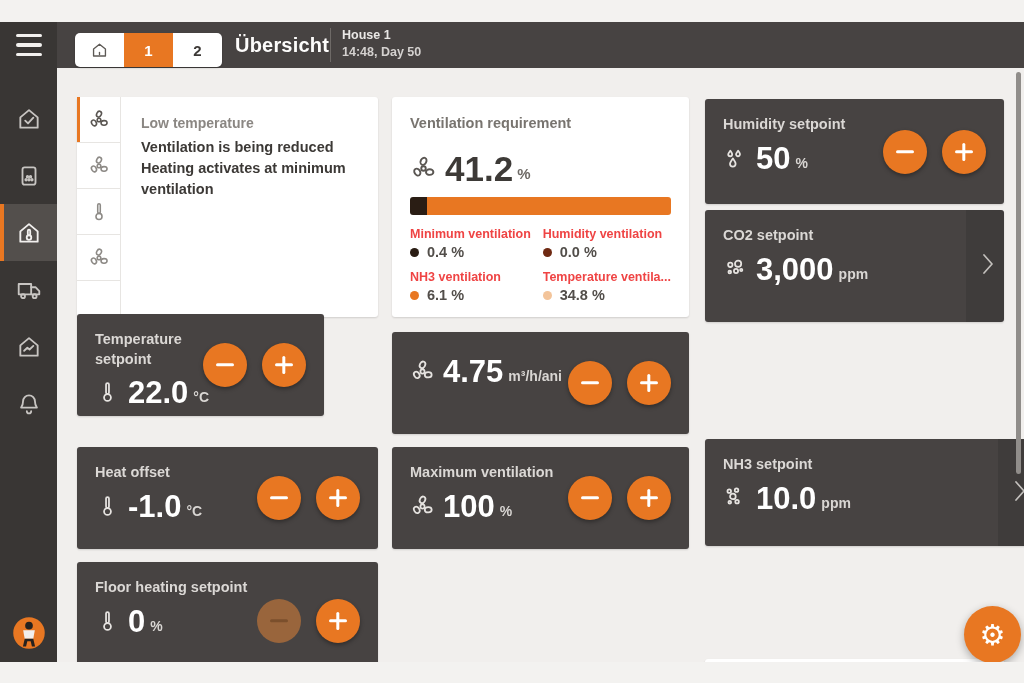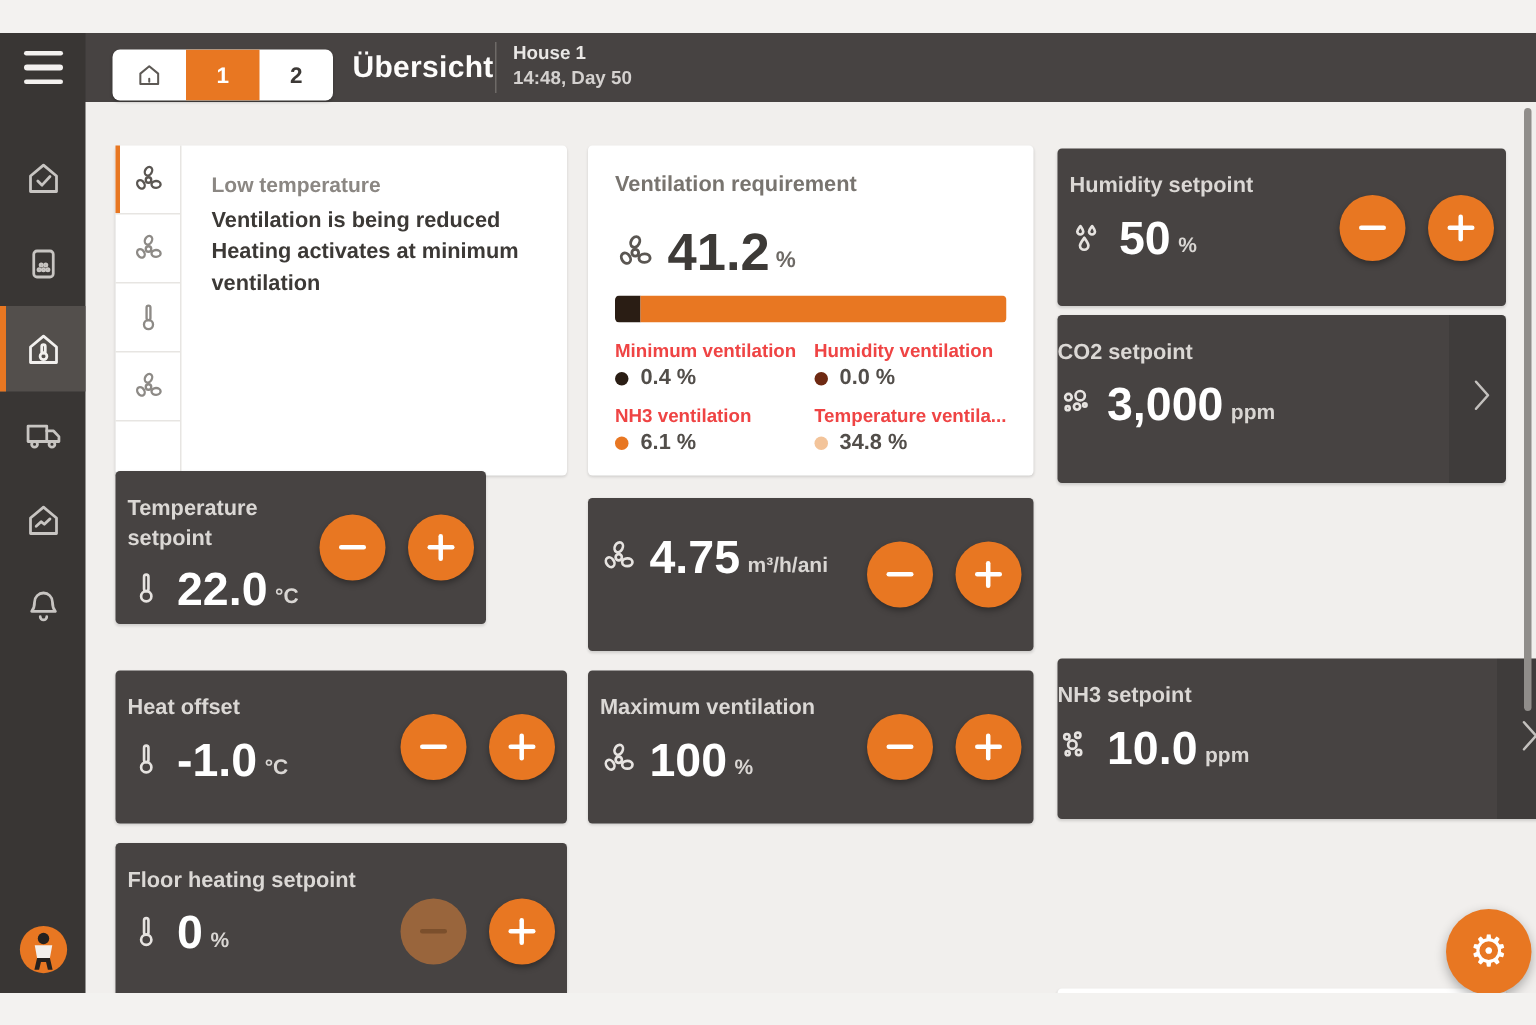--- a/index.html
+++ b/index.html
@@ -60,35 +60,35 @@
   .vr-bar { margin-top:11px; height:18px; border-radius:3px; overflow:hidden; display:flex; }
   .vr-bar .seg-black { width:6.5%; }
   .vr-bar .seg-orange { flex:1; background:#e87722; }
   .vr-legend { display:grid; grid-template-columns:1fr 1fr; margin-top:12px; row-gap:10px; column-gap:10px; }
   .lg-label { color:#ef4444; font-size:12.5px; font-weight:600; white-space:nowrap; overflow:hidden; }
   .lg-valrow { display:flex; align-items:center; margin-top:3px; }
   .lg-dot { width:9px; height:9px; border-radius:50%; margin-right:8px; }
   .lg-value { color:#524e4a; font-size:14.5px; font-weight:600; }
 
   
-  .setpoint { padding:16px 8px; display:flex; justify-content:space-between; }
+  .setpoint { padding:16px 18px; display:flex; justify-content:space-between; }
   .sp-left { min-width:0; }
   .sp-title { color:#dbd8d5; font-size:14.5px; font-weight:600; line-height:1.35; }
   .sp-valrow { display:flex; align-items:center; margin-top:8px; }
   .sp-valrow svg { width:25px; height:25px; stroke:#e6e3e0; margin-right:8px; flex:none; }
   .sp-value { color:#ffffff; font-size:31px; font-weight:bold; line-height:1; white-space:nowrap; }
   .sp-unit { color:#d9d6d3; font-size:14px; font-weight:600; margin-left:5px; margin-top:9px; }
   .sp-buttons { display:flex; align-items:center; gap:15px; padding-left:8px; }
   .round-btn { width:44px; height:44px; border-radius:50%; background:#e87722; border:none; position:relative; cursor:pointer; box-shadow:0 2px 4px rgba(0,0,0,.35); flex:none; }
   .round-btn .h { position:absolute; left:50%; top:50%; width:18px; height:3.4px; background:#fff; border-radius:2px; transform:translate(-50%,-50%); }
   .round-btn .v { position:absolute; left:50%; top:50%; width:3.4px; height:18px; background:#fff; border-radius:2px; transform:translate(-50%,-50%); }
   .round-btn.disabled { background:#99653c; box-shadow:none; cursor:default; }
   .round-btn.disabled .h { background:#7b4f2c; }
 
-  .chev-card { padding:16px 0; position:relative; overflow:hidden; }
+  .chev-card { padding:16px 18px; position:relative; overflow:hidden; }
   .chev-card::after { content:""; position:absolute; right:0; top:0; bottom:0; width:38px; background:rgba(0,0,0,.10); }
   .chevron { position:absolute; right:10px; top:50%; transform:translateY(-50%); z-index:2; }
   .chevron svg { width:12px; height:22px; stroke:#c3c0bd; }
 
   
   .status-card { padding:16px 18px; position:relative; }
 
   
   .c-humidity { left:705px; top:77px; width:299px; height:105px; }
   .c-co2 { left:705px; top:188px; width:299px; height:112px; }

